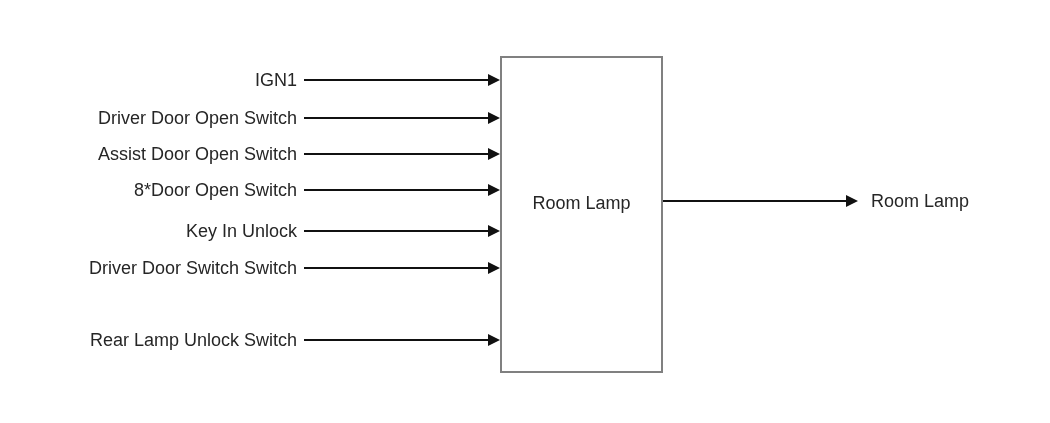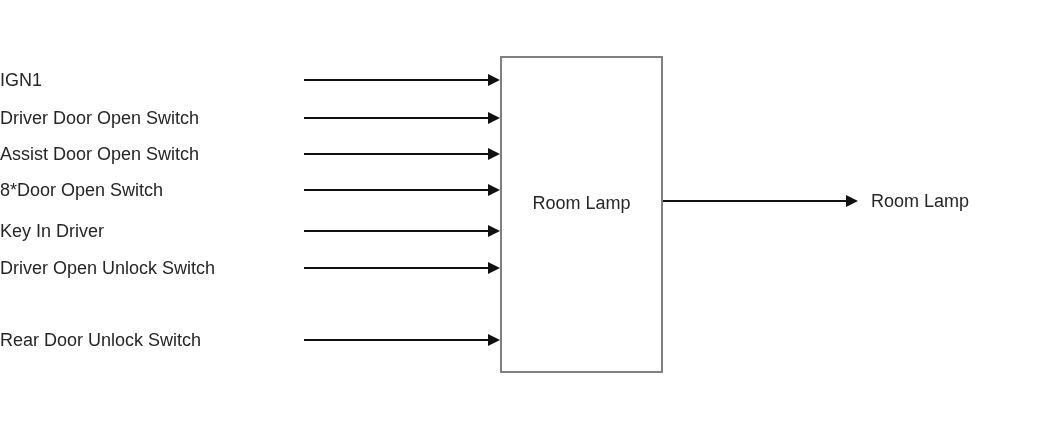--- a/index.html
+++ b/index.html
@@ -22,21 +22,21 @@
     left: 0;
     top: calc(var(--y) - 11px);
     width: 100%;
     height: 22px;
   }
   .sig-label {
     position: absolute;
     left: 0;
     top: 0;
     width: 297px;
-    text-align: left;
+    text-align: right;
     line-height: 22px;
     white-space: nowrap;
   }
   .arrow-line {
     position: absolute;
     left: 304px;
     top: 10px;
     width: 185px;
     height: 2px;
     background: var(--line, #111111);
@@ -119,34 +119,34 @@
     <span class="arrow-head"></span>
   </div>
 
   <div class="row" style="--y:190px">
     <span class="sig-label">8*Door Open Switch</span>
     <span class="arrow-line"></span>
     <span class="arrow-head"></span>
   </div>
 
   <div class="row" style="--y:231px">
-    <span class="sig-label">Key In Driver</span>
+    <span class="sig-label">Key In Unlock</span>
     <span class="arrow-line"></span>
     <span class="arrow-head"></span>
   </div>
 
   <div class="row" style="--y:268px">
-    <span class="sig-label">Driver Open Unlock Switch</span>
+    <span class="sig-label">Driver Door Switch Switch</span>
     <span class="arrow-line"></span>
     <span class="arrow-head"></span>
   </div>
 
 
   <div class="row" style="--y:340px">
-    <span class="sig-label">Rear Door Unlock Switch</span>
+    <span class="sig-label">Rear Lamp Unlock Switch</span>
     <span class="arrow-line"></span>
     <span class="arrow-head"></span>
   </div>
 
   <div class="block-box"></div>
   <div class="block-label">Room Lamp</div>
 
   <span class="out-line"></span>
   <span class="out-head"></span>
   <span class="out-label">Room Lamp</span>

